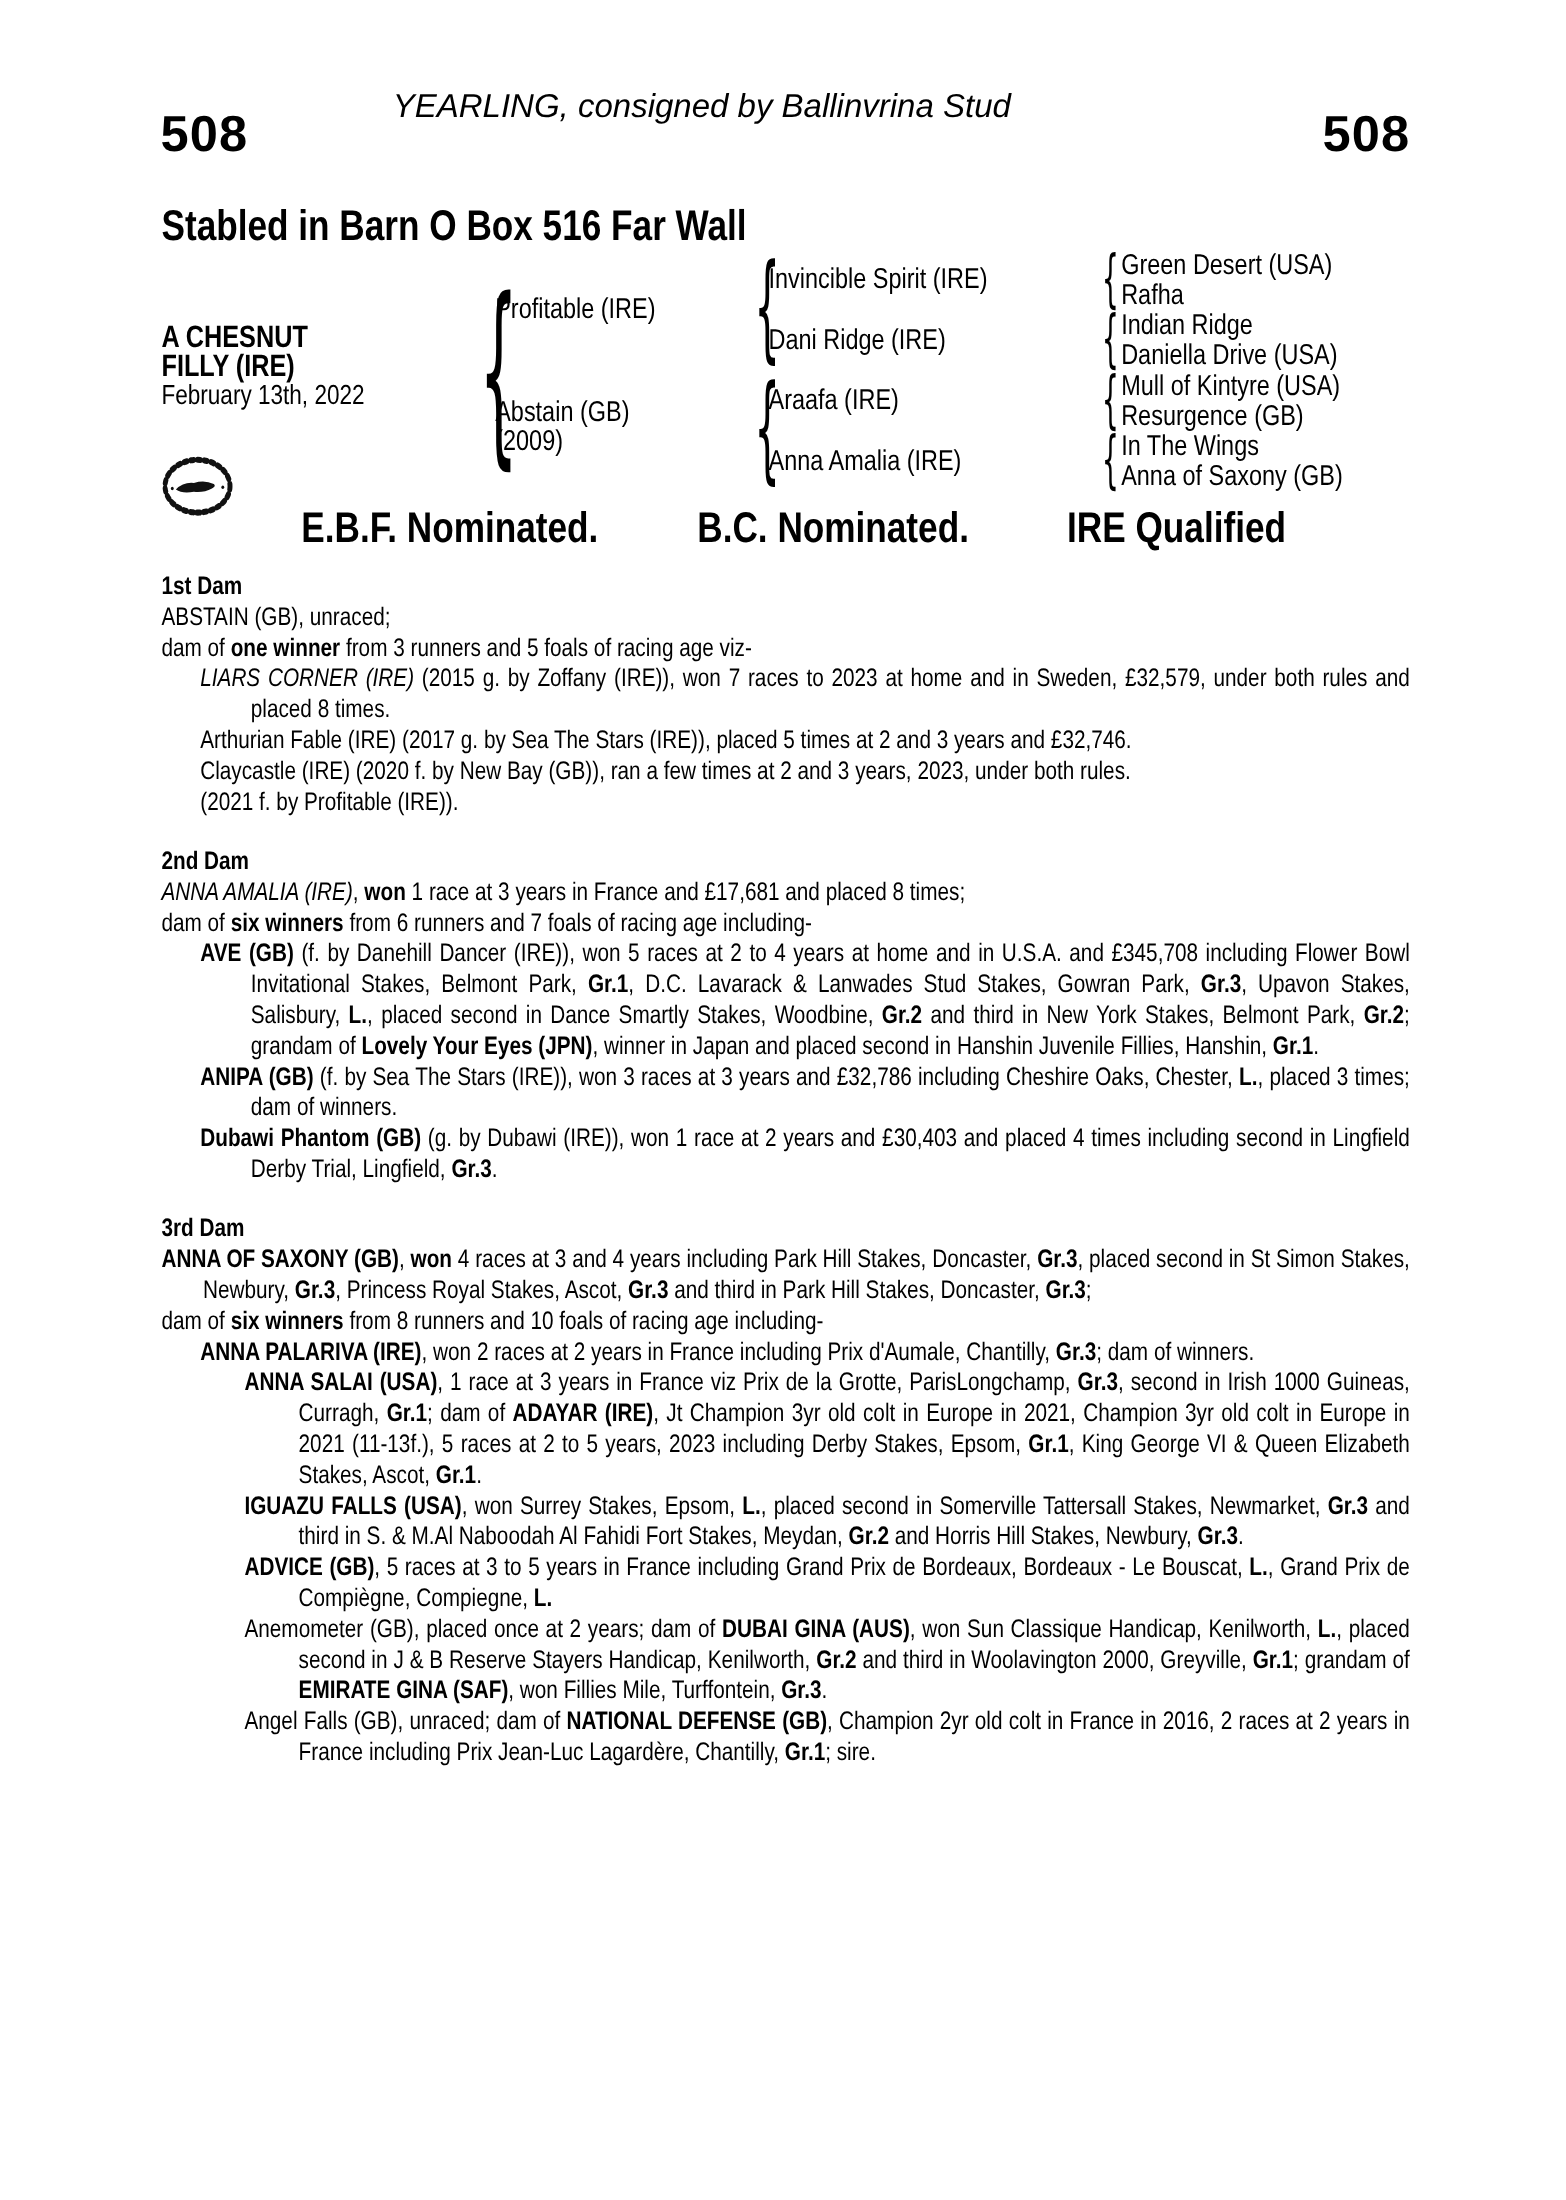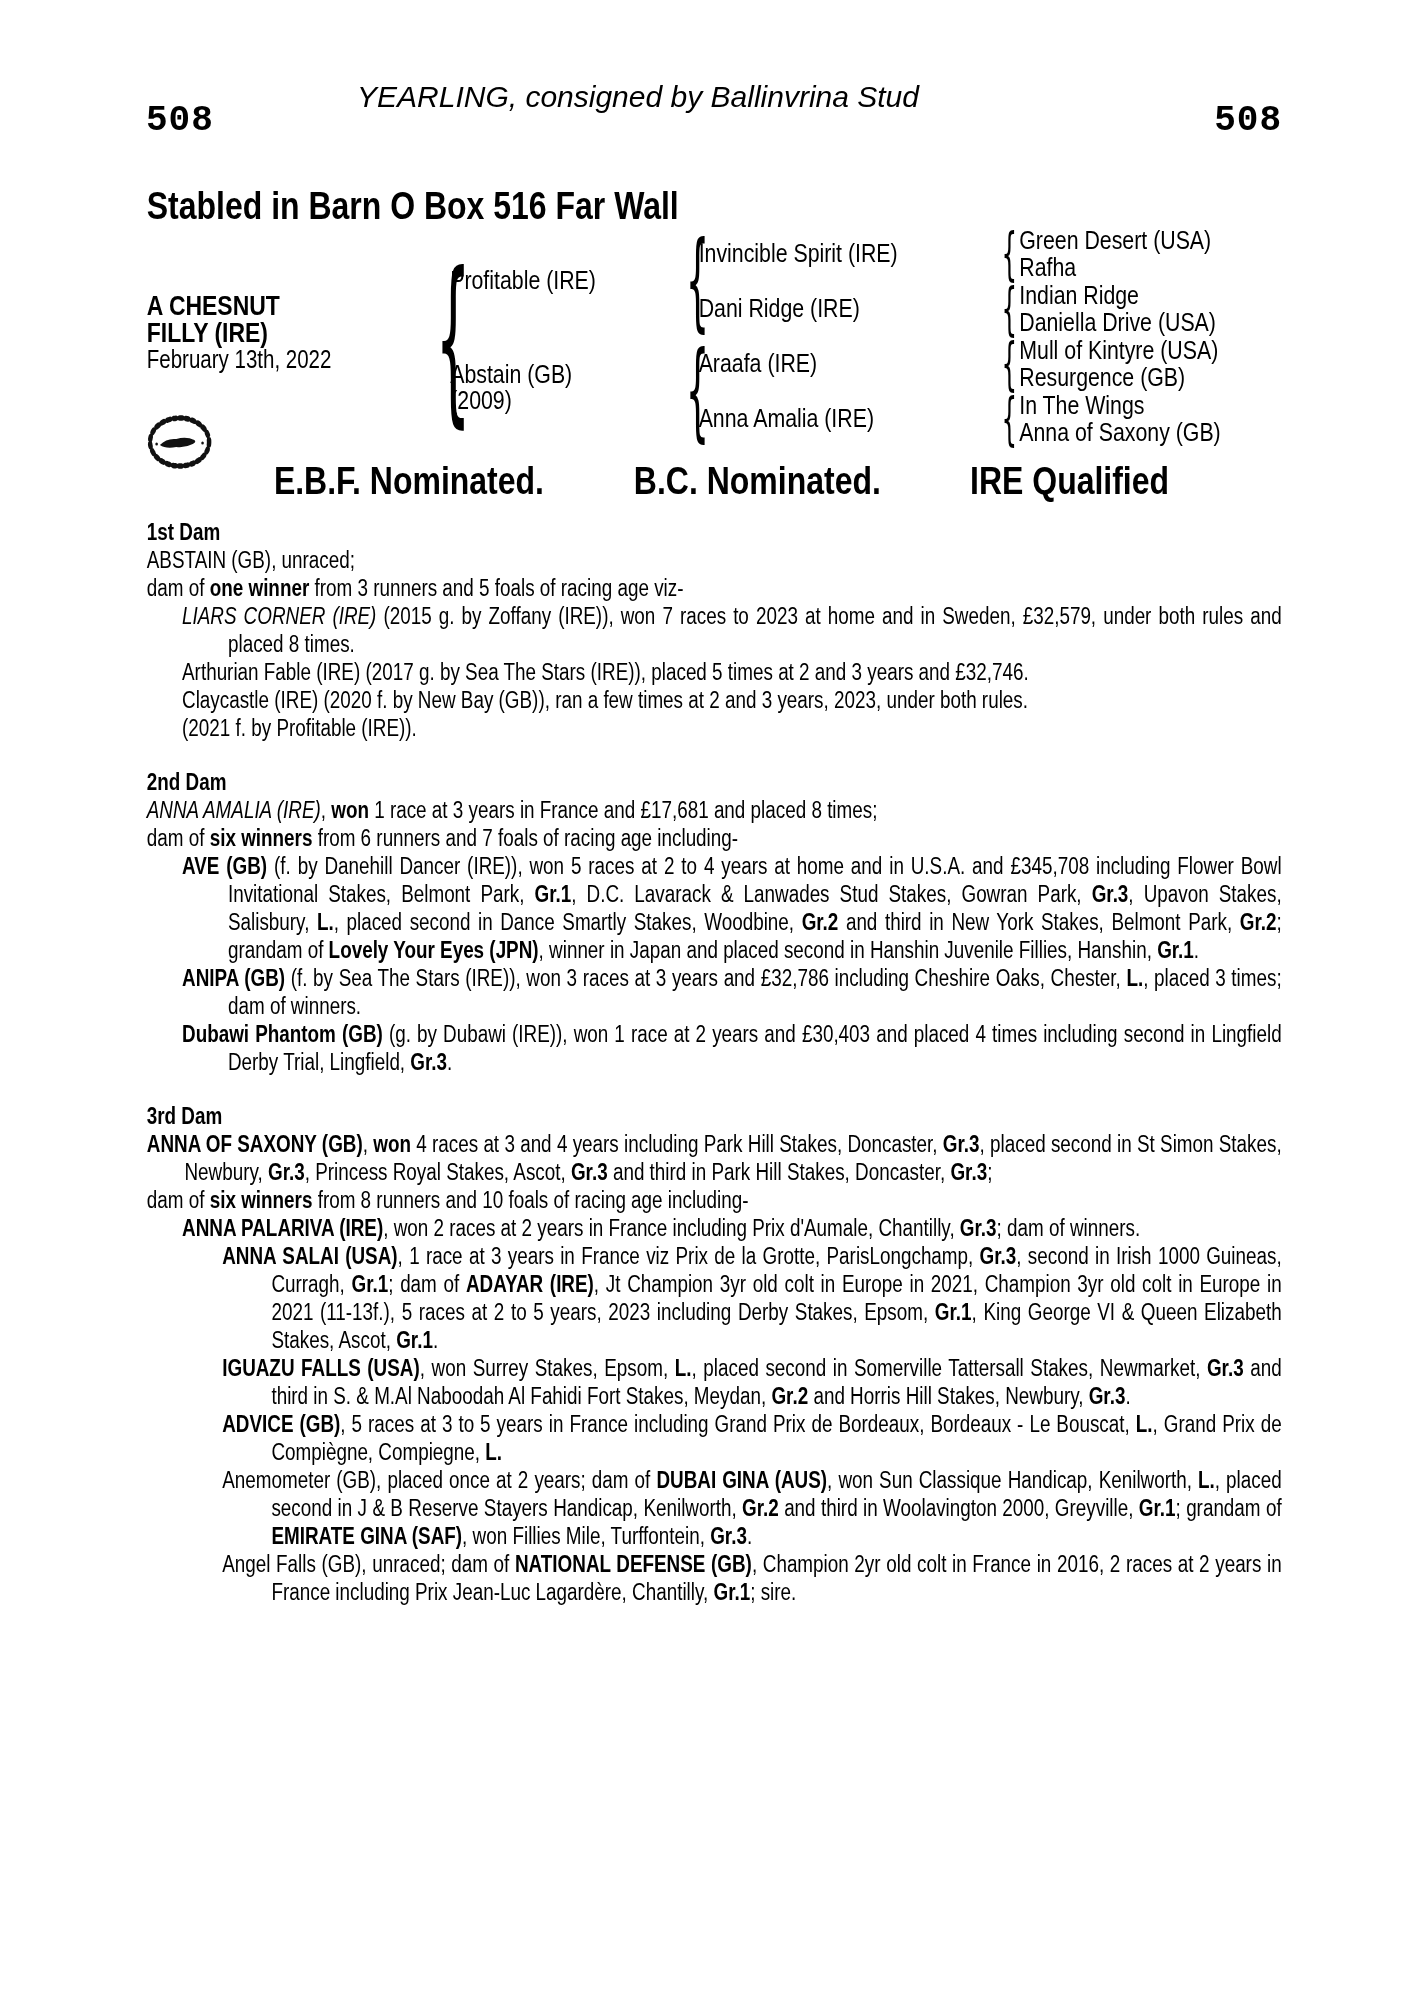--- a/index.html
+++ b/index.html
@@ -1,21 +1,21 @@
 <!DOCTYPE html>
 <html><head>
 <meta charset="utf-8">
 <style>
   html,body{margin:0;padding:0;background:#e8e8e8;}
   .page{position:relative;width:1424px;height:2000px;margin:0 auto;background:#ffffff;
         overflow:hidden;font-family:"Liberation Sans",sans-serif;color:#000;}
   .abs{position:absolute;}
   
   .title{top:80px;left:0;width:1276px;text-align:center;font-style:italic;font-size:30px;}
-  .lot{font-size:36px;font-weight:bold;line-height:46px;letter-spacing:1px;font-family:Liberation Mono, monospace;}
+  .lot{font-size:46px;font-weight:bold;line-height:46px;letter-spacing:1px;}
   .lot-left{top:98px;left:146px;}
   .lot-right{top:98px;right:142px;}
   
   .scale{position:absolute;left:0;top:0;width:1737px;height:2000px;
          transform:scaleX(0.82);transform-origin:0 0;}
   .stabled{top:184px;left:179px;font-size:39px;font-weight:bold;white-space:nowrap;}
   .tree-name{font-size:26px;line-height:26px;white-space:nowrap;}
   .subject{left:179px;top:292px;}
   .subject .nm{font-size:28px;line-height:27px;font-weight:bold;white-space:nowrap;}
   .subject .dt{font-size:25px;line-height:27px;white-space:nowrap;}

